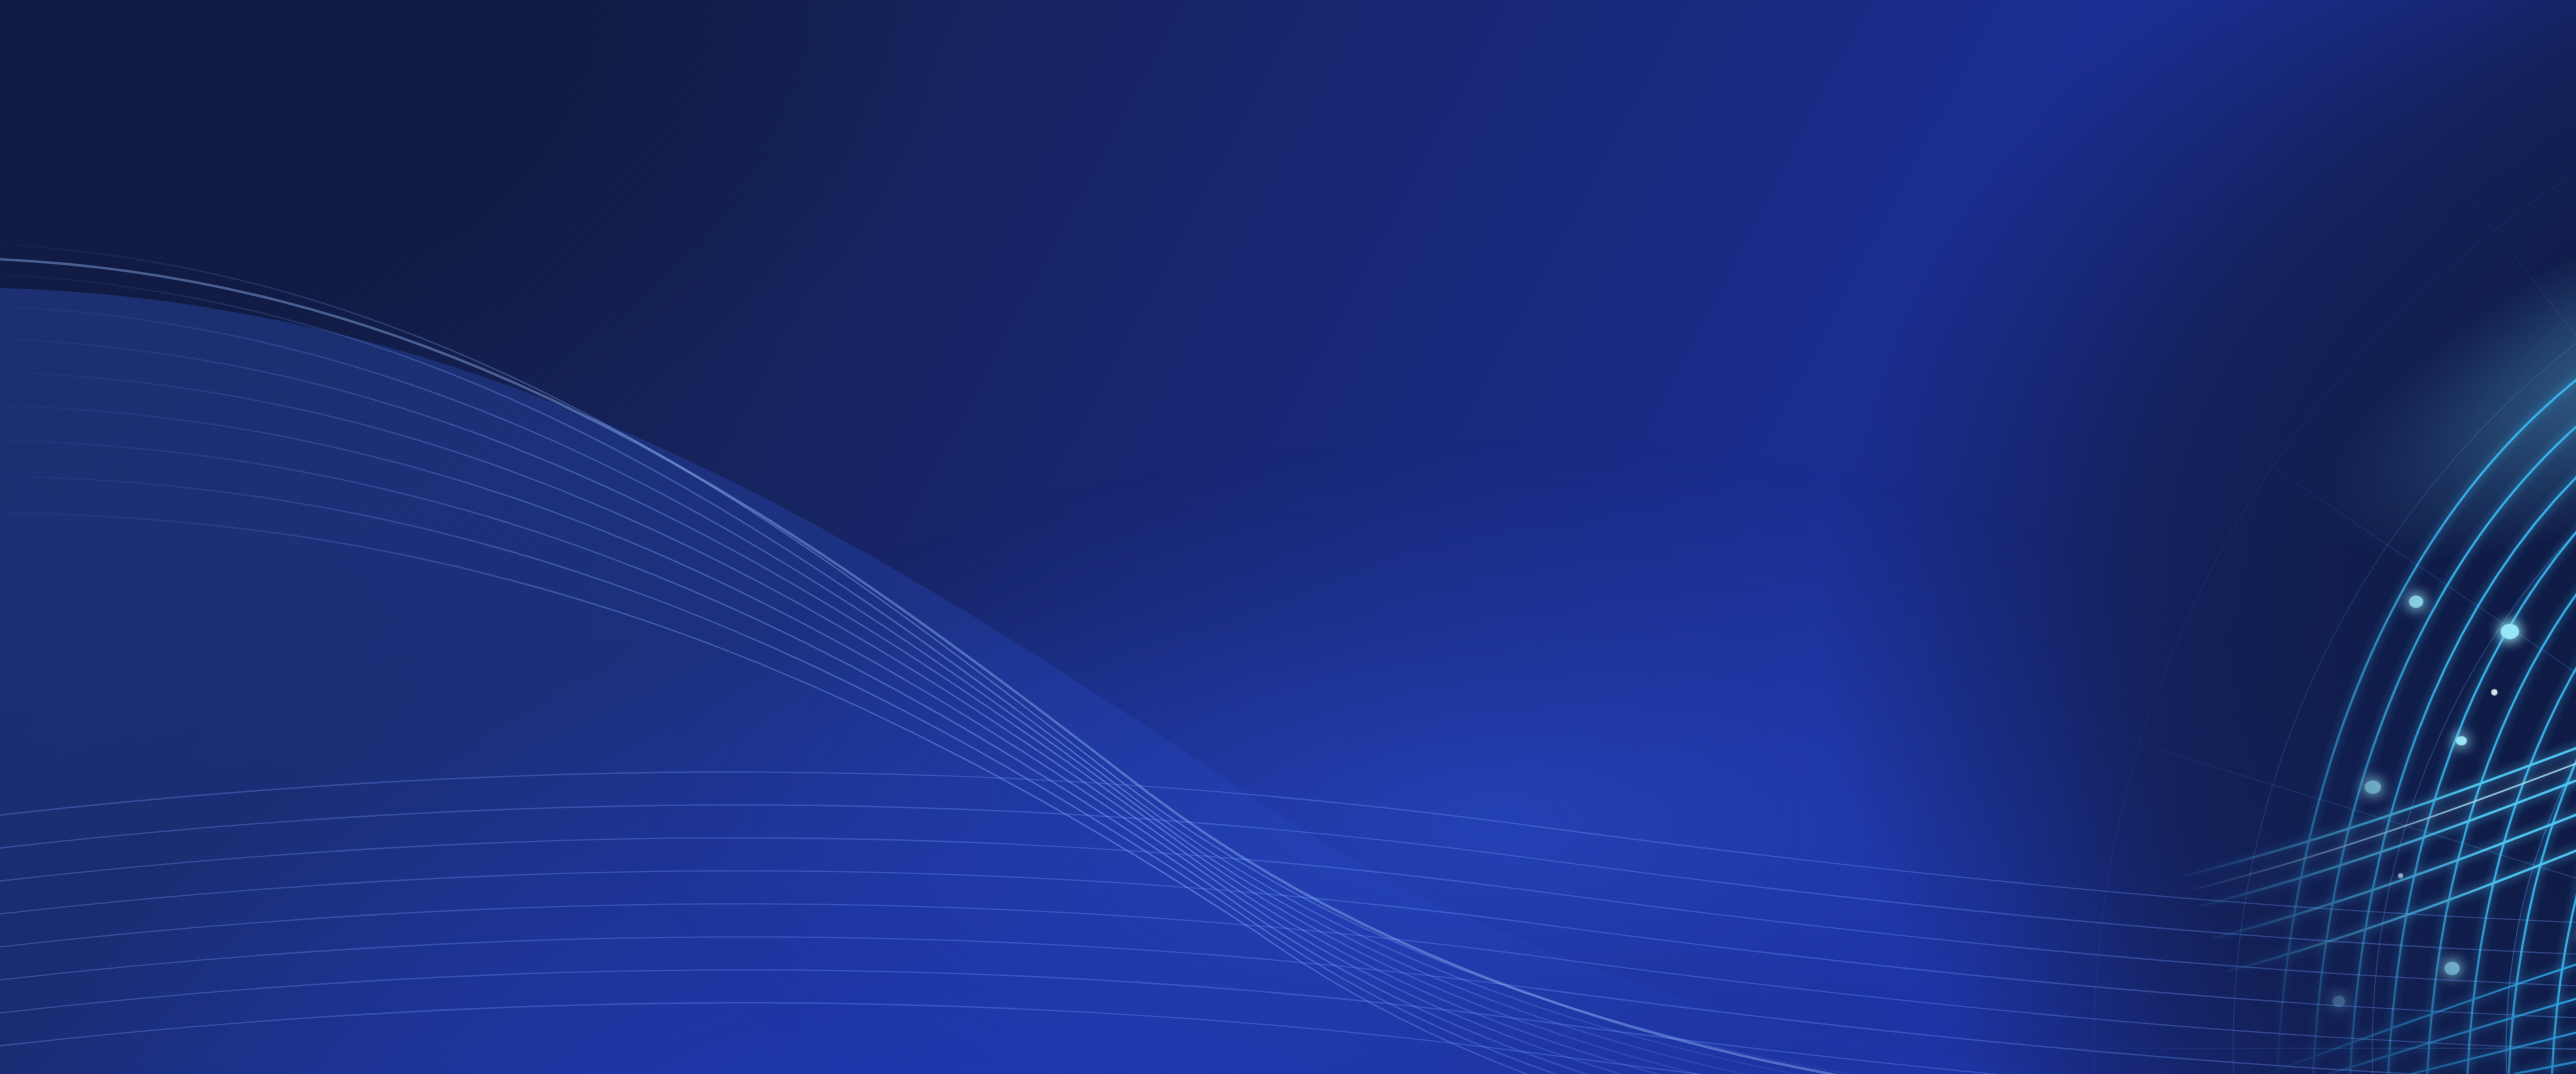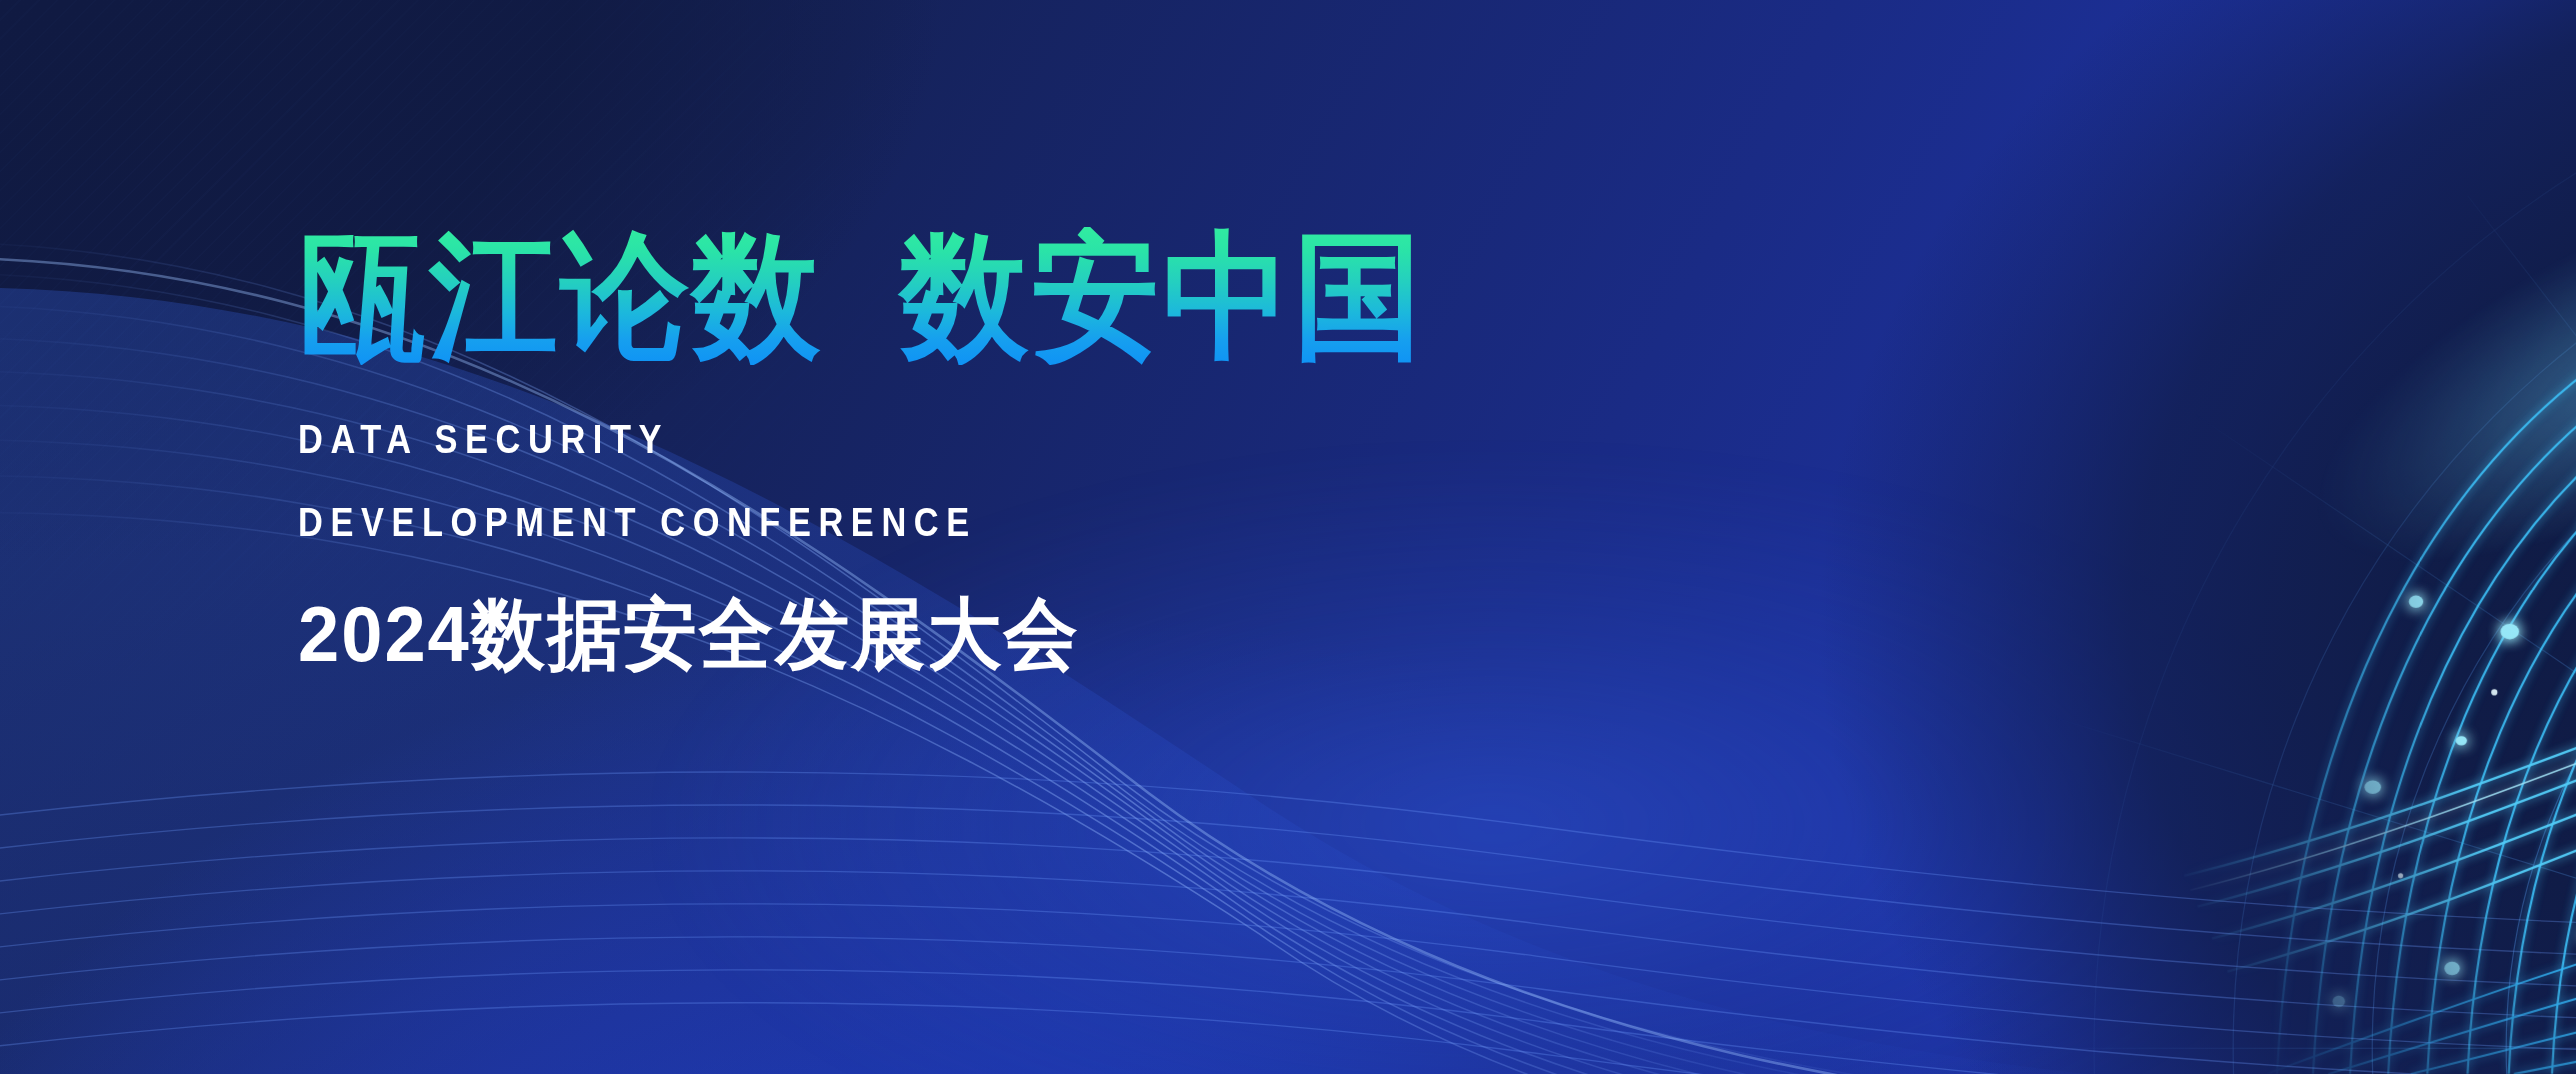--- a/index.html
+++ b/index.html
@@ -276,21 +276,15 @@
         <circle cx="5142" cy="1616" r="6"></circle>
         <circle cx="5882" cy="1558" r="5"></circle>
         <circle cx="6520" cy="1566" r="6"></circle>
         <circle cx="4660" cy="1700" r="5"></circle>
         <circle cx="6612" cy="1056" r="6"></circle>
         <circle cx="5320" cy="1460" r="5"></circle>
       </g>
     </g>
   </svg>
 
-  <div class="textblock">
-    <div class="cn-title">瓯江论数  数安中国</div>
-    <div class="en-line en1">DATA SECURITY</div>
-    <div class="en-line en2">DEVELOPMENT CONFERENCE</div>
-    <div class="cn-sub">2024数据安全发展大会</div>
-  </div>
 
 </div>
 
 
 </body></html>

